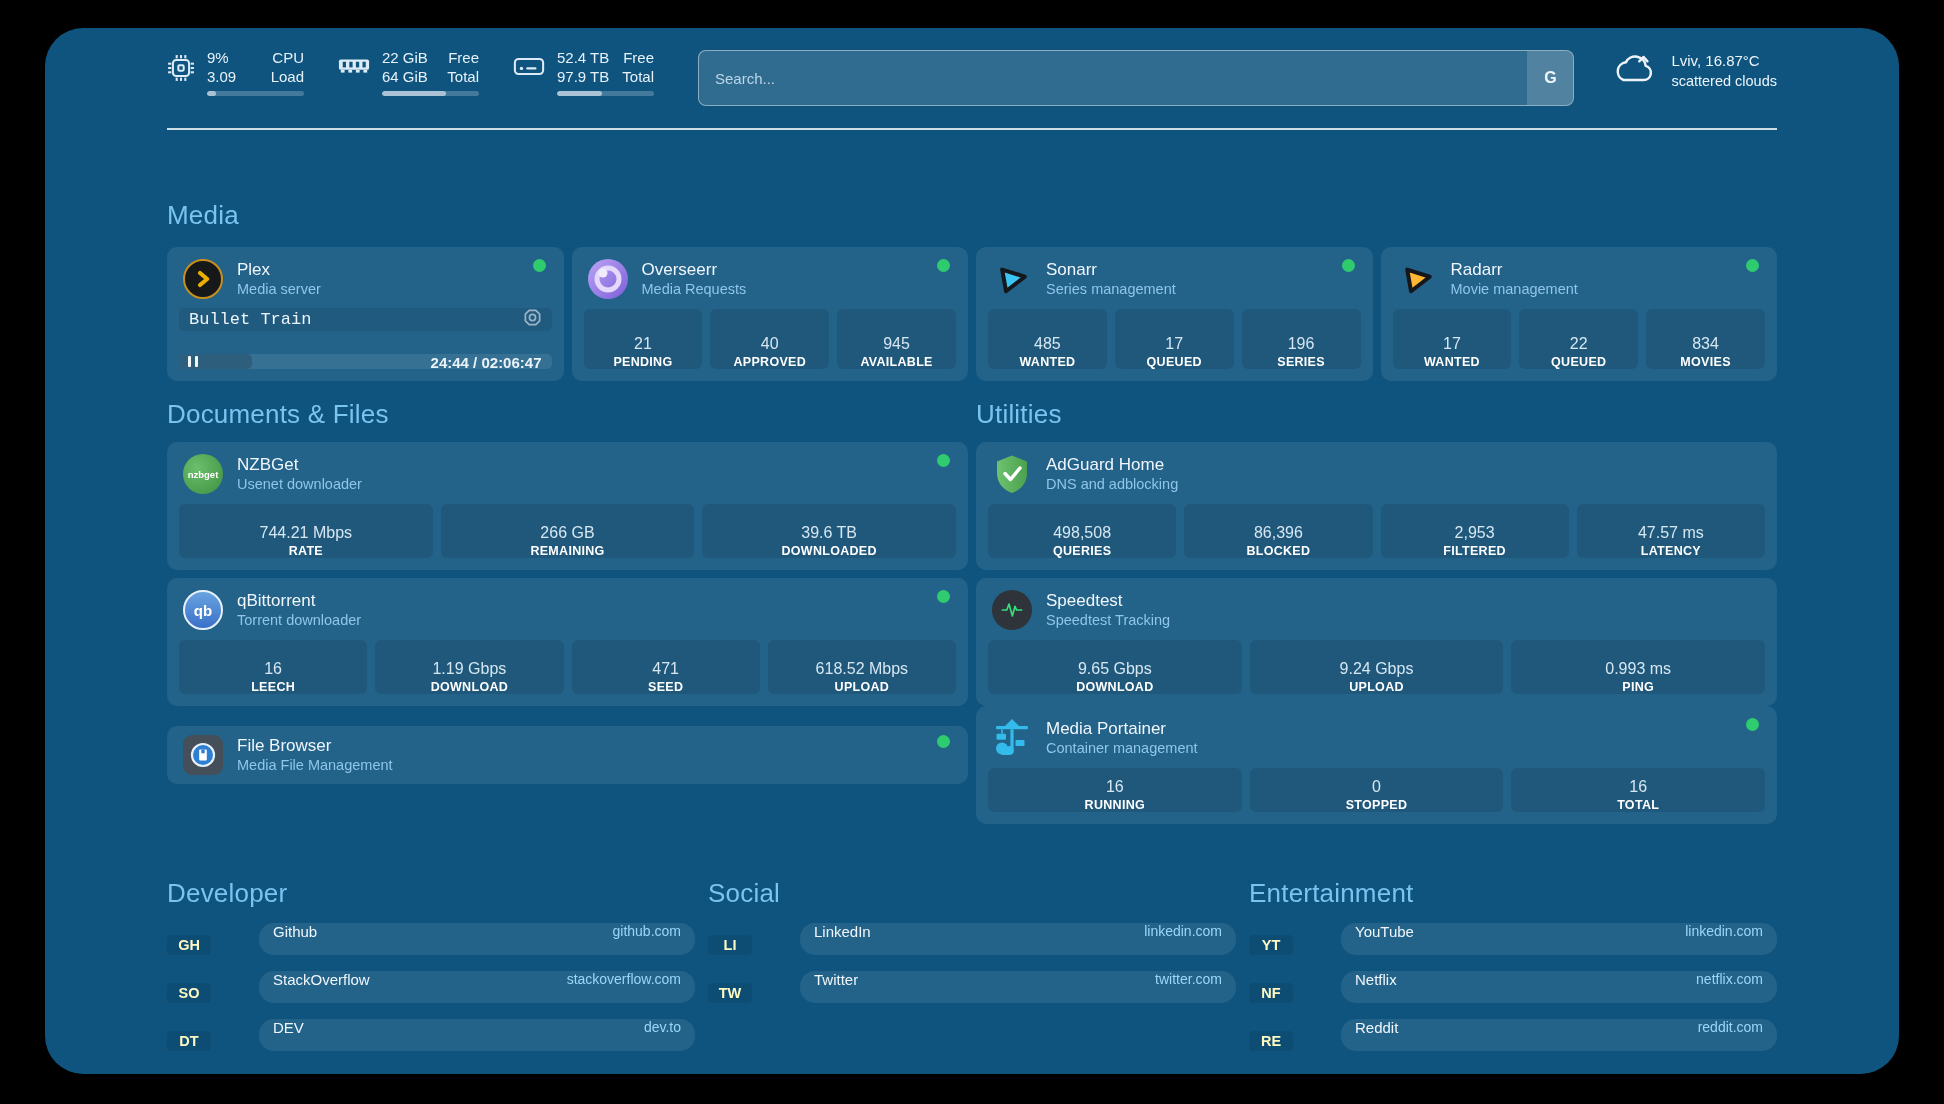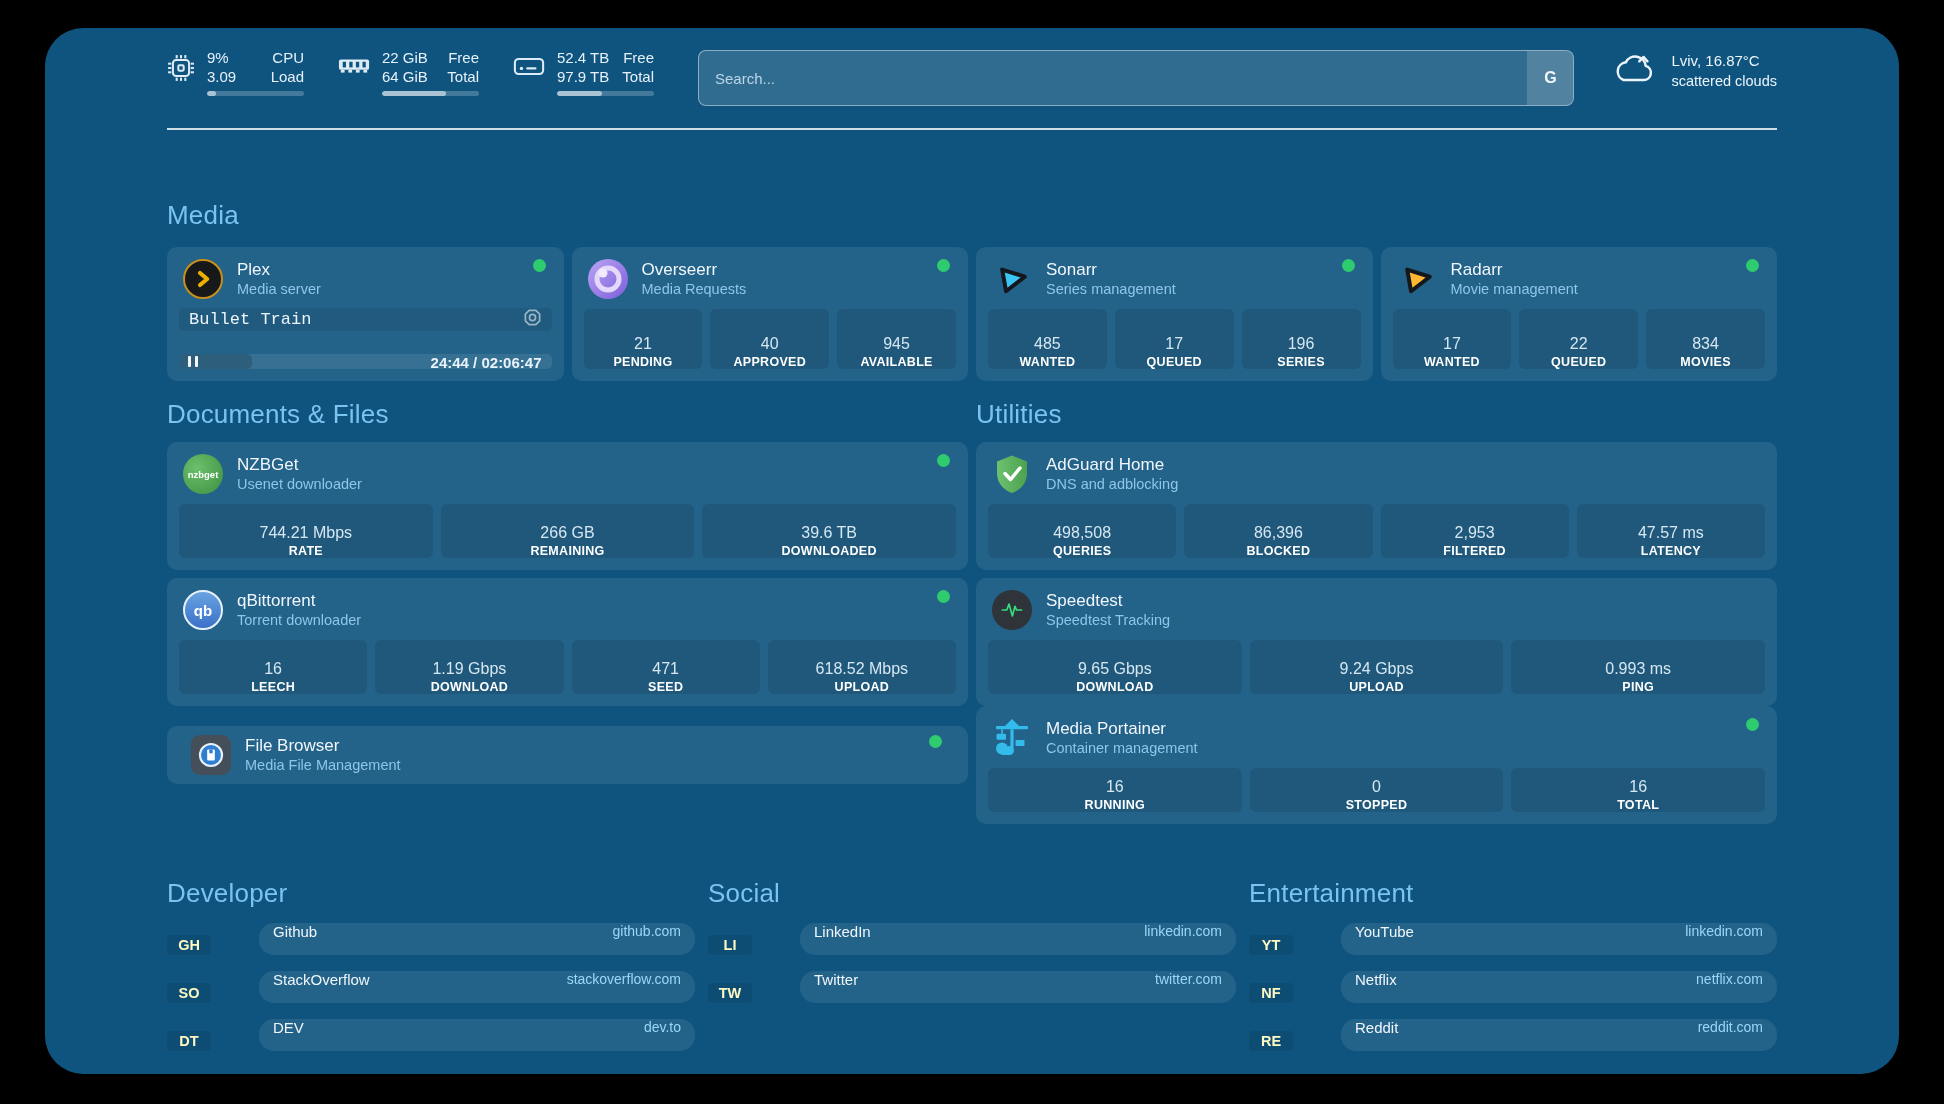--- a/index.html
+++ b/index.html
@@ -43,21 +43,21 @@
   .media-grid { display:grid; grid-template-columns:repeat(4,1fr); gap:8px; }
   .twocol { display:grid; grid-template-columns:1fr 1fr; column-gap:8px; }
   .col-title { margin:18px 0 12px; }
 
   .card { background:rgba(255,255,255,0.085); border-radius:10px; height:134px;
     display:flex; flex-direction:column; cursor:pointer; }
   .card.h128 { height:128px; } .card.h118 { height:118px; } .card.h58 { height:58px; justify-content:center; }
   .card-head { display:flex; align-items:flex-start; padding:12px 18px 0 16px; }
   .card.h58 .card-head, .card.h118 .card-head { padding-top:0; }
   .card.h118 { padding-top:12px; }
-  .card.h58 { padding:8px; }
+  .card.h58 { padding:0; }
   .card.h58 .card-head { padding:0 18px 0 16px; }
   .svc-icon { width:40px; height:40px; flex:0 0 40px; margin-right:14px; position:relative; }
   .svc-text { flex:1; min-width:0; }
   .svc-name { color:#F0F6FB; font-size:17px; line-height:21px; font-weight:500; }
   .svc-sub { color:#8FC6E9; font-size:14.5px; line-height:18px; }
   .dot { width:13px; height:13px; border-radius:50%; background:#2FCB6F; flex:0 0 13px; }
 
   .stats-row { display:grid; grid-auto-flow:column; grid-auto-columns:1fr; gap:8px;
     margin:10px 12px 12px; flex:1; }
   .stat-block { background:rgba(0,0,0,0.10); border-radius:6px; display:flex;

